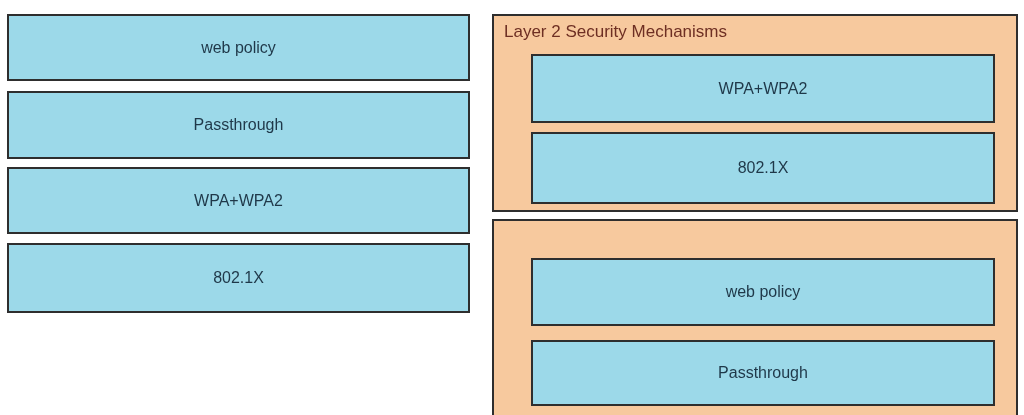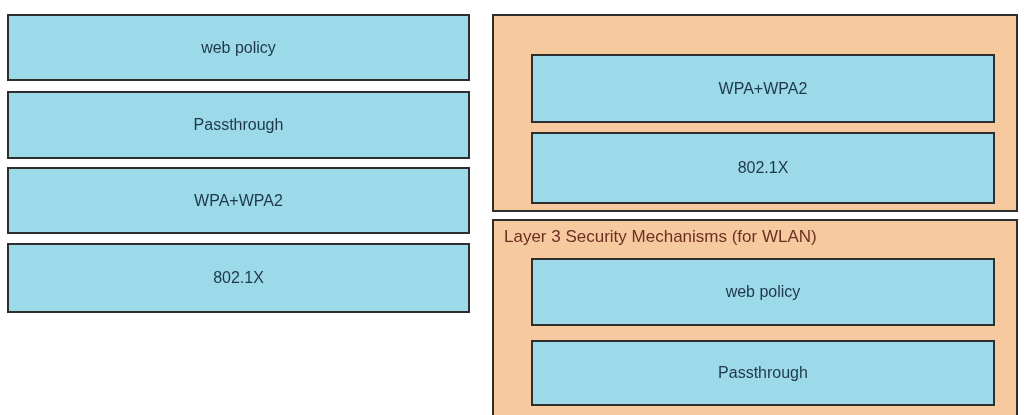--- a/index.html
+++ b/index.html
@@ -70,23 +70,23 @@
 <body>
 
 <div class="canvas">
 
   <div class="src-box pos-0">web policy</div>
   <div class="src-box pos-1">Passthrough</div>
   <div class="src-box pos-2">WPA+WPA2</div>
   <div class="src-box pos-3">802.1X</div>
 
   <div class="drop-zone zone-0">
+    <div class="zone-title">Layer 2 Security Mechanisms</div>
     <div class="tgt-box pos-0">WPA+WPA2</div>
     <div class="tgt-box pos-1">802.1X</div>
   </div>
 
   <div class="drop-zone zone-1">
-    <div class="zone-title">Layer 3 Security Mechanisms (for WLAN)</div>
     <div class="tgt-box pos-0">web policy</div>
     <div class="tgt-box pos-1">Passthrough</div>
   </div>
 
 </div>
 
 </body></html>

